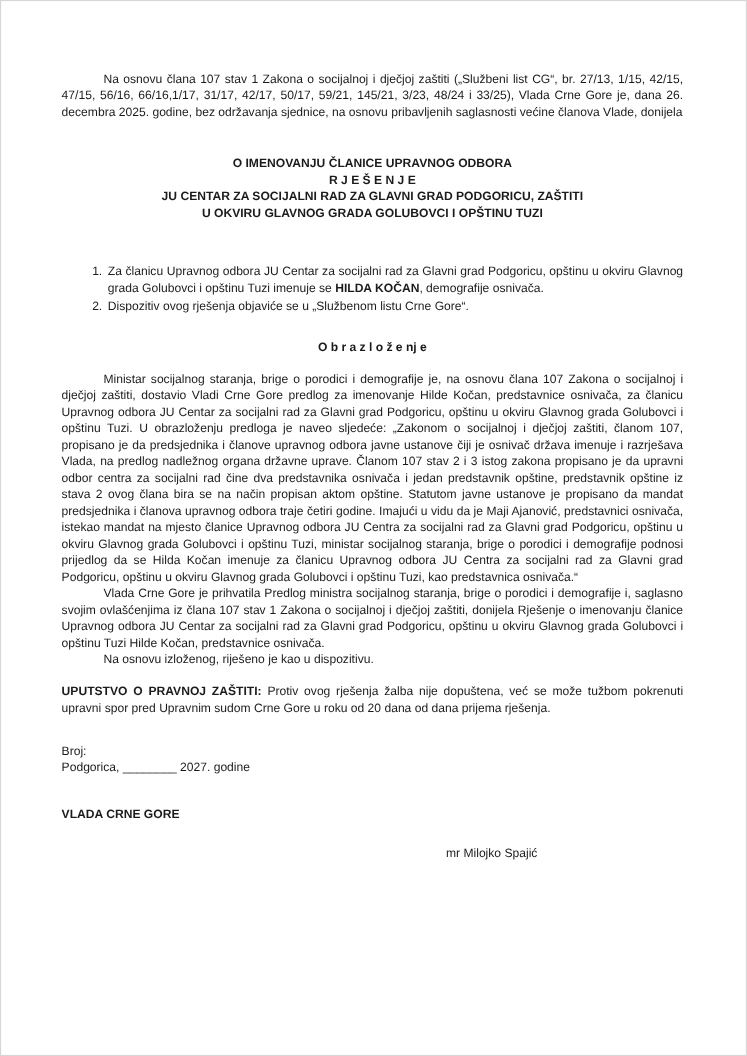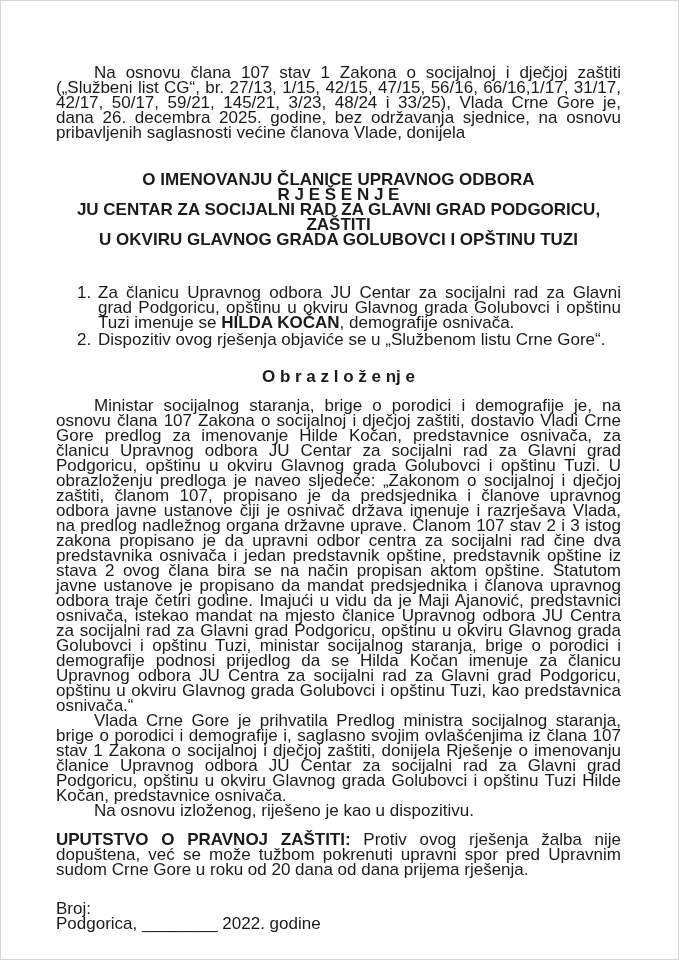--- a/index.html
+++ b/index.html
@@ -9,21 +9,21 @@
   }
   .page {
     position: relative;
     width: 679px;
     height: 960px;
     box-sizing: border-box;
     background: #ffffff;
     border: 1px solid #d6d6d6;
     padding: 64px 57px 20px 55px;
     font-family: "Liberation Sans", "DejaVu Sans", sans-serif;
-    font-size: 17px;
+    font-size: 11px;
     line-height: 15px;
     color: #1b1b1b;
     overflow: hidden;
   }
   .para {
     margin: 0;
     text-align: justify;
   }
   .indent {
     text-indent: 38px;
@@ -57,21 +57,21 @@
   .legal {
     margin-top: 14px;
   }
   .number-block {
     margin-top: 24px;
   }
   .number-block div {
     margin: 0;
   }
   .government {
-    text-align: center;
+    text-align: left;
     font-weight: bold;
     margin-top: 28px;
   }
   .president {
     margin-top: 20px;
     margin-left: 291px;
     width: 200px;
     text-align: center;
   }
   .president .name {
@@ -100,21 +100,21 @@
   <div class="section-heading">O b r a z l o ž e nj e</div>
 
   <p class="para indent">Ministar socijalnog staranja, brige o porodici i demografije je, na osnovu člana 107 Zakona o socijalnoj i dječjoj zaštiti, dostavio Vladi Crne Gore predlog za imenovanje Hilde Kočan, predstavnice osnivača, za članicu Upravnog odbora JU Centar za socijalni rad za Glavni grad Podgoricu, opštinu u okviru Glavnog grada Golubovci i opštinu Tuzi. U obrazloženju predloga je naveo sljedeće: „Zakonom o socijalnoj i dječjoj zaštiti, članom 107, propisano je da predsjednika i članove upravnog odbora javne ustanove čiji je osnivač država imenuje i razrješava Vlada, na predlog nadležnog organa državne uprave. Članom 107 stav 2 i 3 istog zakona propisano je da upravni odbor centra za socijalni rad čine dva predstavnika osnivača i jedan predstavnik opštine, predstavnik opštine iz stava 2 ovog člana bira se na način propisan aktom opštine. Statutom javne ustanove je propisano da mandat predsjednika i članova upravnog odbora traje četiri godine. Imajući u vidu da je Maji Ajanović, predstavnici osnivača, istekao mandat na mjesto članice Upravnog odbora JU Centra za socijalni rad za Glavni grad Podgoricu, opštinu u okviru Glavnog grada Golubovci i opštinu Tuzi, ministar socijalnog staranja, brige o porodici i demografije podnosi prijedlog da se Hilda Kočan imenuje za članicu Upravnog odbora JU Centra za socijalni rad za Glavni grad Podgoricu, opštinu u okviru Glavnog grada Golubovci i opštinu Tuzi, kao predstavnica osnivača.“</p>
   <p class="para indent">Vlada Crne Gore je prihvatila Predlog ministra socijalnog staranja, brige o porodici i demografije i, saglasno svojim ovlašćenjima iz člana 107 stav 1 Zakona o socijalnoj i dječjoj zaštiti, donijela Rješenje o imenovanju članice Upravnog odbora JU Centar za socijalni rad za Glavni grad Podgoricu, opštinu u okviru Glavnog grada Golubovci i opštinu Tuzi Hilde Kočan, predstavnice osnivača.</p>
   <p class="para indent">Na osnovu izloženog, riješeno je kao u dispozitivu.</p>
 
   <p class="para legal"><span class="bold">UPUTSTVO O PRAVNOJ ZAŠTITI:</span><span> Protiv ovog rješenja žalba nije dopuštena, već se može tužbom pokrenuti upravni spor pred Upravnim sudom Crne Gore u roku od 20 dana od dana prijema rješenja.</span></p>
 
   <div class="number-block">
     <div>Broj:</div>
-    <div>Podgorica, ________ 2022. godine</div>
+    <div>Podgorica, ________ 2027. godine</div>
   </div>
 
   <div class="government">VLADA CRNE GORE</div>
 
   <div class="president">
     <div class="name">mr Milojko Spajić</div>
   </div>
 
 </div>
 

